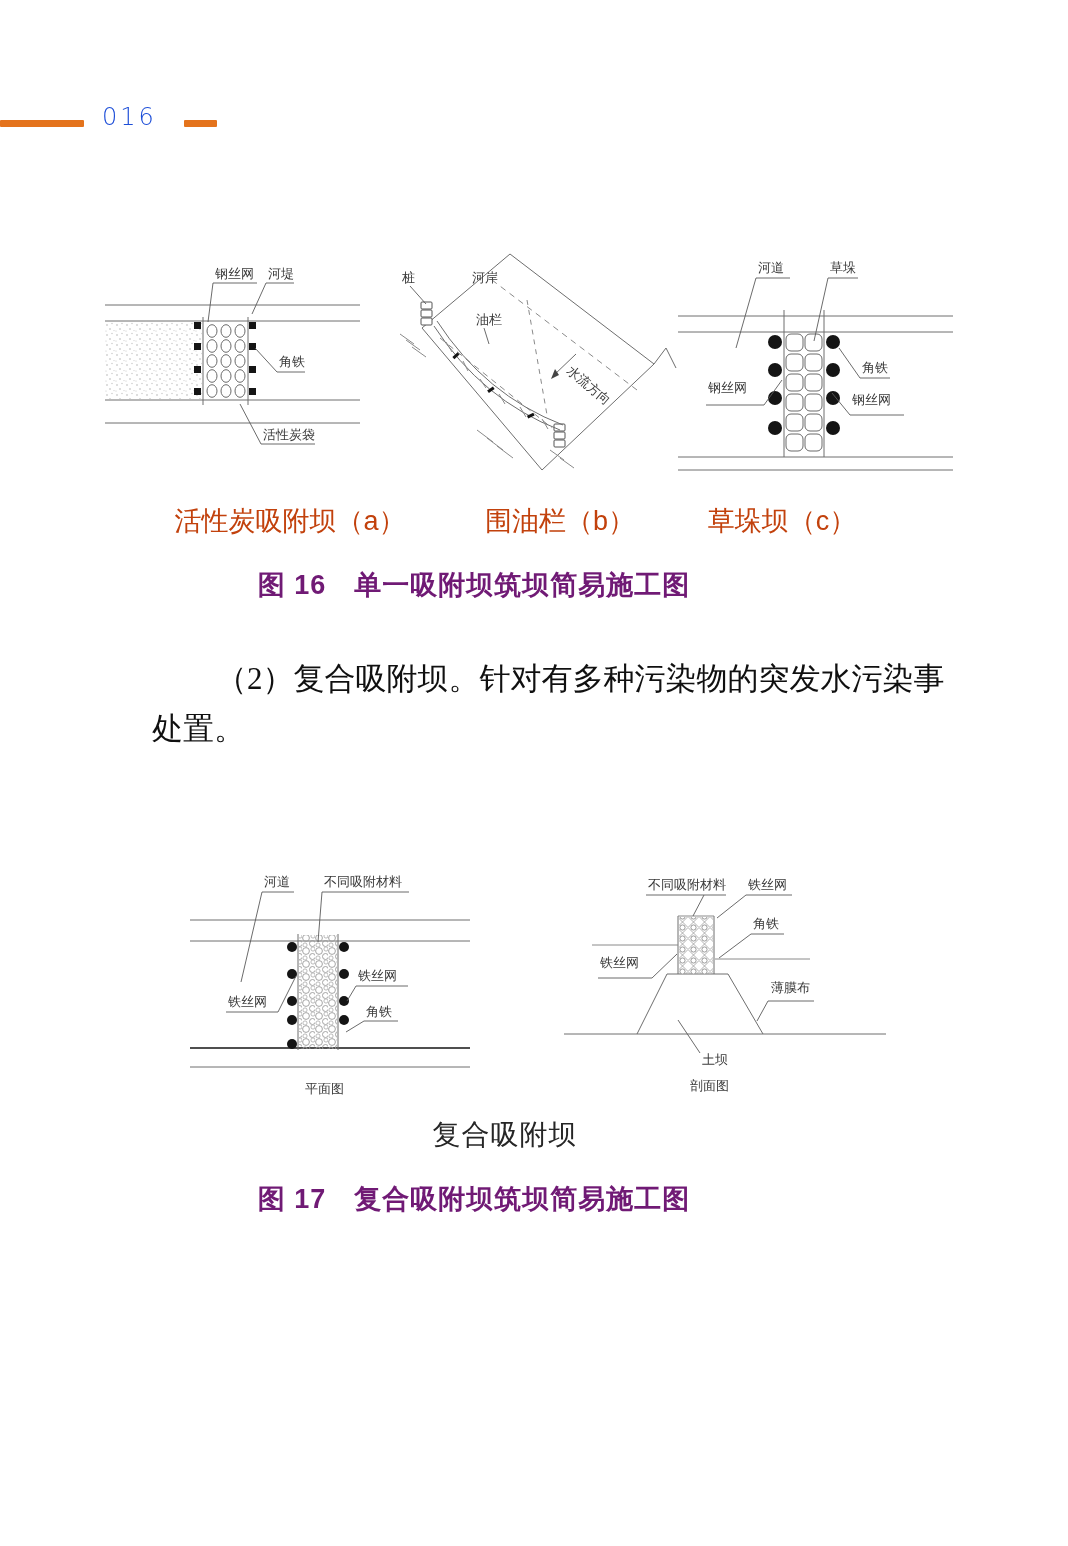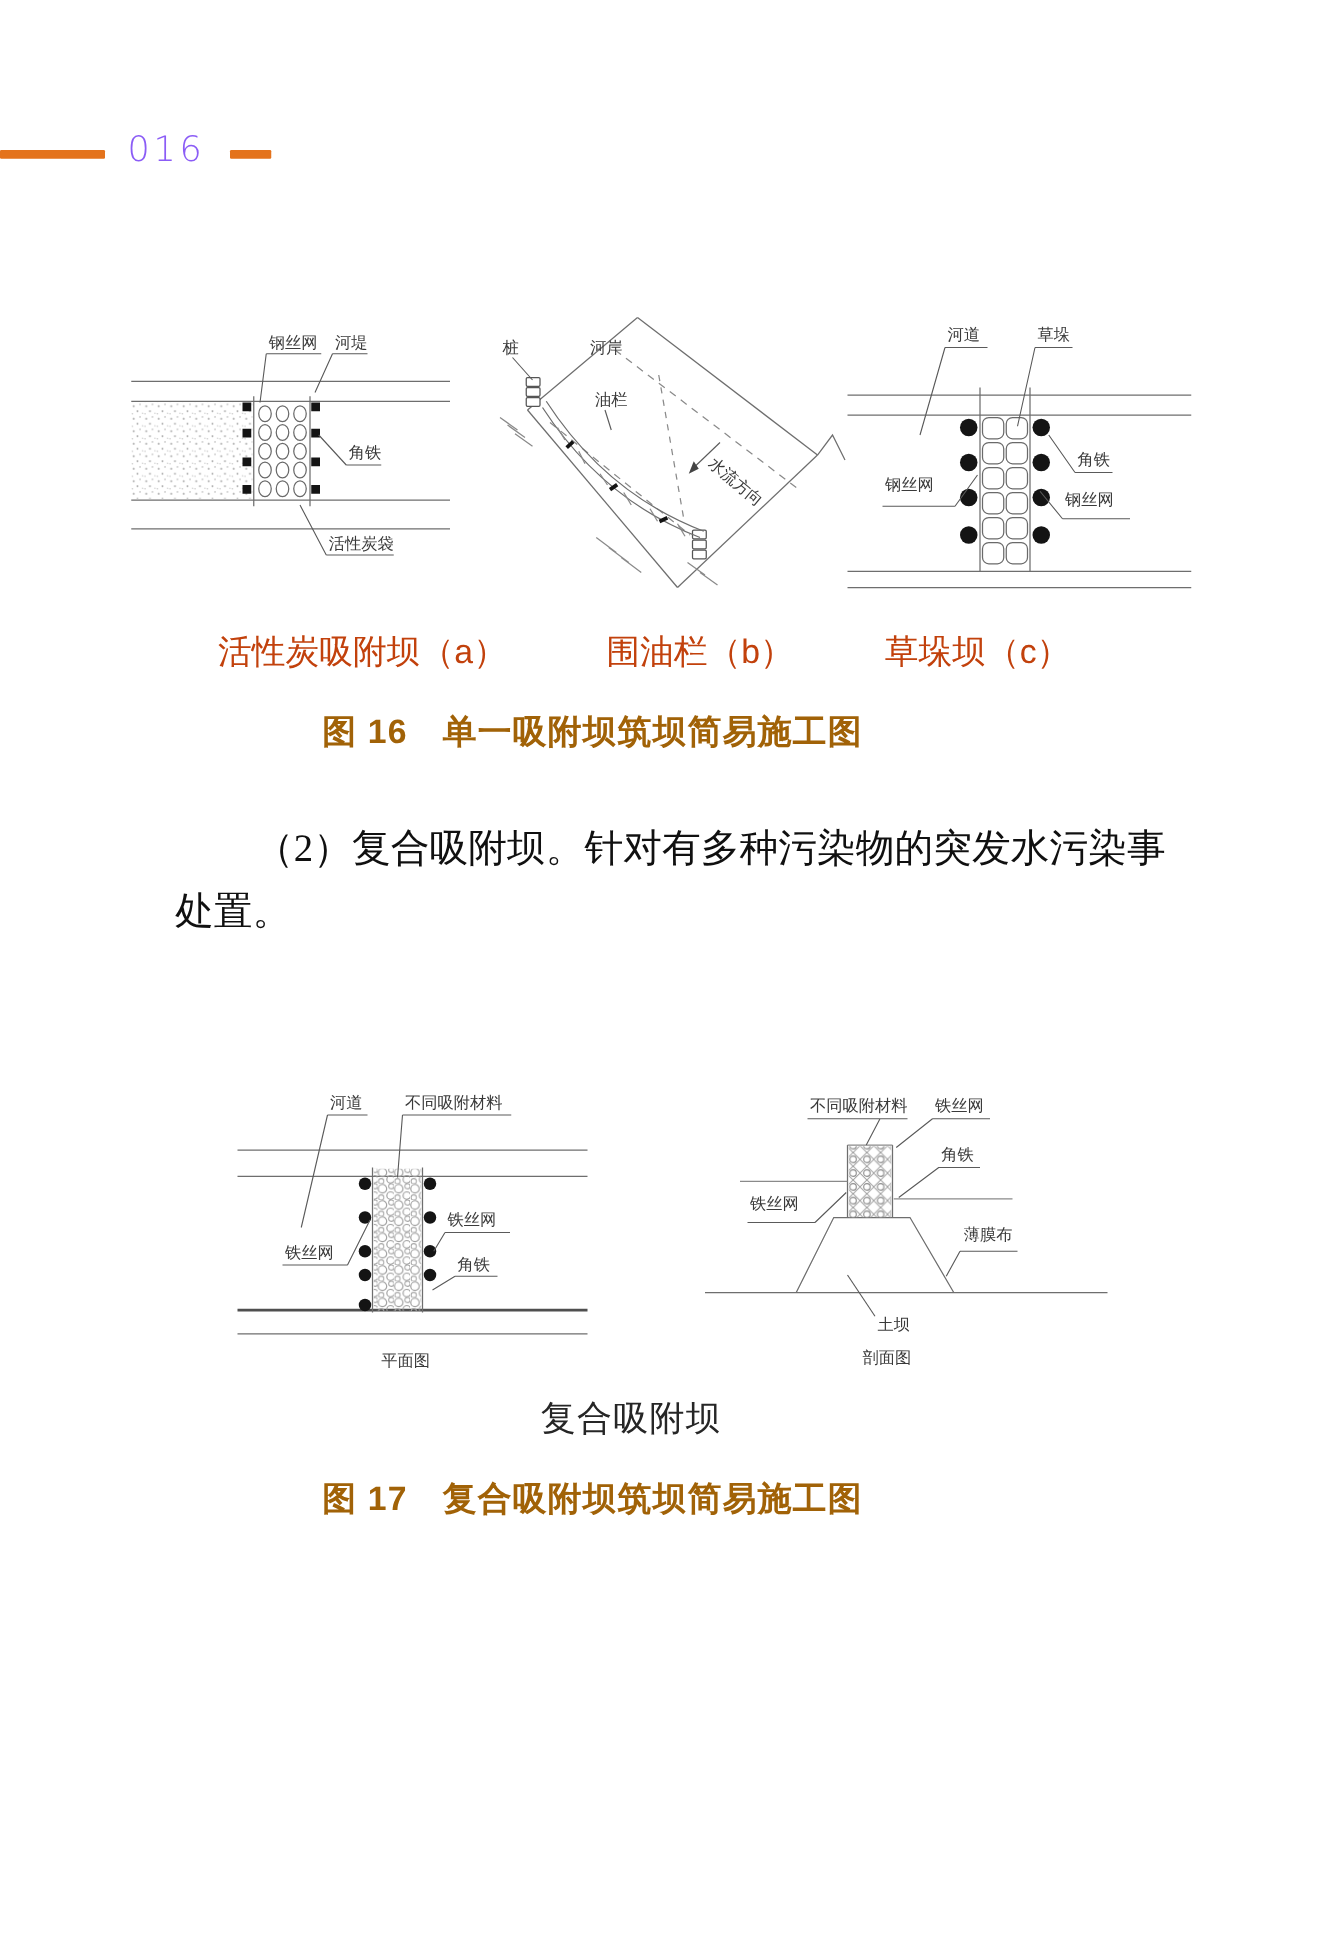--- a/index.html
+++ b/index.html
@@ -5,47 +5,47 @@
   html,body{margin:0;padding:0;background:#ffffff;}
   .page{
     position:relative;width:1068px;height:1546px;background:#ffffff;
     font-family:"Liberation Sans",sans-serif;overflow:hidden;margin:0 auto;
   }
   
   .bar{position:absolute;background:#E4731C;height:7px;border-radius:1px;}
   .bar-left{left:0;top:120px;width:84px;}
   .bar-short{left:184px;top:120px;width:33px;}
   .page-number{
-    position:absolute;left:102px;top:103px;font-size:28px;font-weight:300;
-    color:#8b5cf6;letter-spacing:3px;font-family:"DejaVu Sans",sans-serif;
+    position:absolute;left:102px;top:103px;font-size:24px;font-weight:300;
+    color:#1d4ed8;letter-spacing:3px;font-family:"DejaVu Sans",sans-serif;
   }
   .title{position:absolute;left:240px;top:92px;color:#E4731C;font-weight:700;
     font-size:24px;line-height:34px;letter-spacing:0.5px;}
   
   .diag{position:absolute;}
   svg text{font-family:"Liberation Sans",sans-serif;font-size:13px;fill:#3a3a3a;}
   svg .ln{stroke:#6e6e6e;stroke-width:1;fill:none;}
   svg .ln2{stroke:#8a8a8a;stroke-width:1;fill:none;}
   svg .lead{stroke:#5a5a5a;stroke-width:0.9;fill:none;}
   svg .dk{fill:#141414;stroke:none;}
   
   .subcap{position:absolute;top:503px;font-size:27px;color:#c2410c;text-align:center;}
   .subcap.a{left:150px;width:280px;}
   .subcap.b{left:460px;width:200px;}
   .subcap.c{left:682px;width:200px;}
   .figcap{position:absolute;left:0;width:948px;text-align:center;
-    color:#a16207;font-size:27px;font-weight:600;letter-spacing:1px;}
+    color:#701a75;font-size:27px;font-weight:600;letter-spacing:1px;}
   .figcap.f16{top:567px;}
   .figcap.f17{top:1181px;}
   .subcap17{position:absolute;top:1116px;left:0;width:1010px;text-align:center;
     font-size:28px;color:#262626;letter-spacing:1px;}
   
   .para{position:absolute;left:140px;top:654px;width:800px;
     font-family:"Liberation Serif",serif;font-size:31px;color:#101010;}
-  .para .pline{height:50px;line-height:50px;white-space:nowrap;}
+  .para .pline{height:50px;line-height:50px;white-space:nowrap;margin-left:12px;}
   .para .pline.first{padding-left:64px;}
 </style>
 </head>
 <body>
 
 <div class="page">
 
   <div class="bar bar-left"></div>
   <div class="page-number">016</div>
   <div class="bar bar-short"></div>

